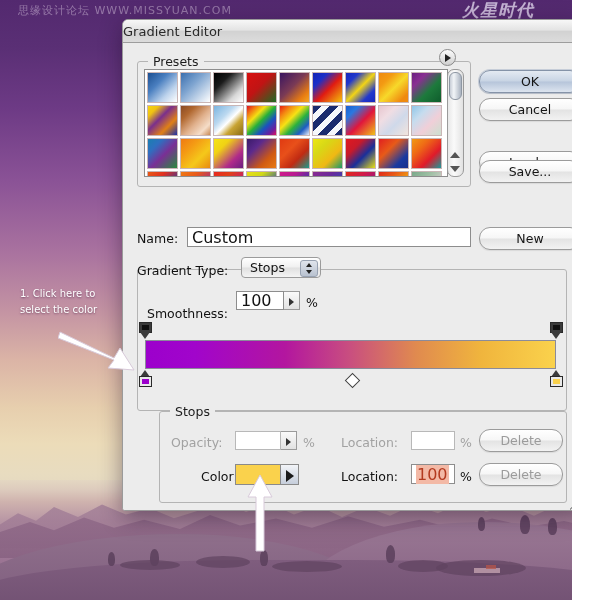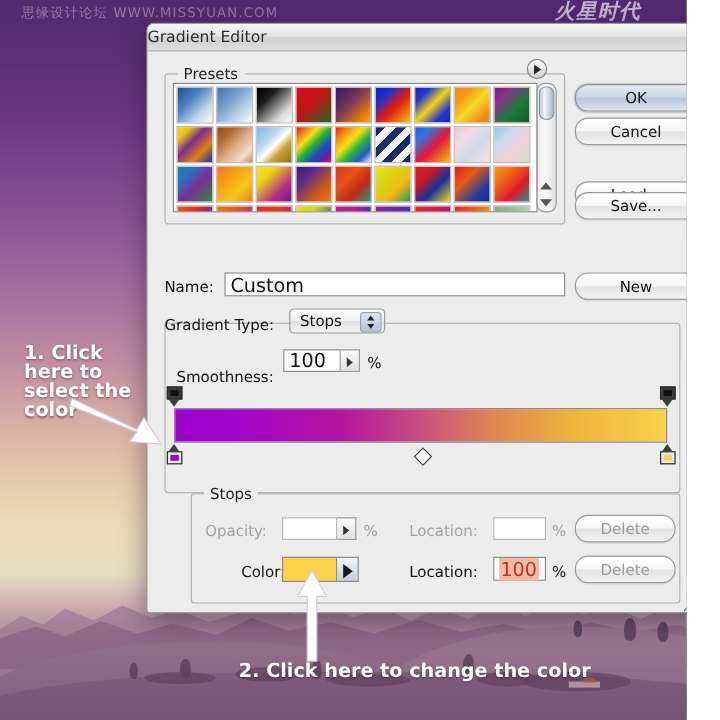--- a/index.html
+++ b/index.html
@@ -452,23 +452,23 @@
     background:
       linear-gradient(135deg, transparent 0 44%, #9a9a9a 44% 52%, transparent 52% 100%),
       linear-gradient(135deg, transparent 0 64%, #9a9a9a 64% 72%, transparent 72% 100%),
       linear-gradient(135deg, transparent 0 84%, #9a9a9a 84% 92%, transparent 92% 100%);
   }
 
   
   .anno {
     position: absolute;
     color: #ffffff;
-    font-size: 16px;
+    font-size: 10px;
     line-height: 16px;
-    font-weight: bold;
+    font-weight: normal;
     text-shadow: 0 1px 2px rgba(60,20,60,0.55);
     font-family: "DejaVu Sans", sans-serif;
   }
   #anno1 { left: 20px; top: 286px; width: 100px; }
   #anno2 { left: 199px; top: 551px; }
 
   .arrow-svg { position: absolute; }
 </style>
 </head>
 <body>
@@ -639,18 +639,17 @@
 
       <div class="resize-grip"></div>
     </div>
   </div>
 
   <div class="anno" id="anno1">1. Click here to select the color</div>
   <svg class="arrow-svg" style="left:58px;top:330px;" width="80" height="42">
     <polygon points="2,2 56,28 62,18 76,40 50,38 56,30 0,8" fill="#ffffff" stroke="#d8cada" stroke-width="1"></polygon>
   </svg>
 
-  <div class="anno" id="anno2">2. Click here to change the color</div>
   <svg class="arrow-svg" style="left:243px;top:475px;" width="34" height="78">
     <polygon points="17,0 29,22 21,22 21,76 13,76 13,22 5,22" fill="#ffffff" stroke="#d8cada" stroke-width="1"></polygon>
   </svg>
 
 </div>
 
 </body></html>

